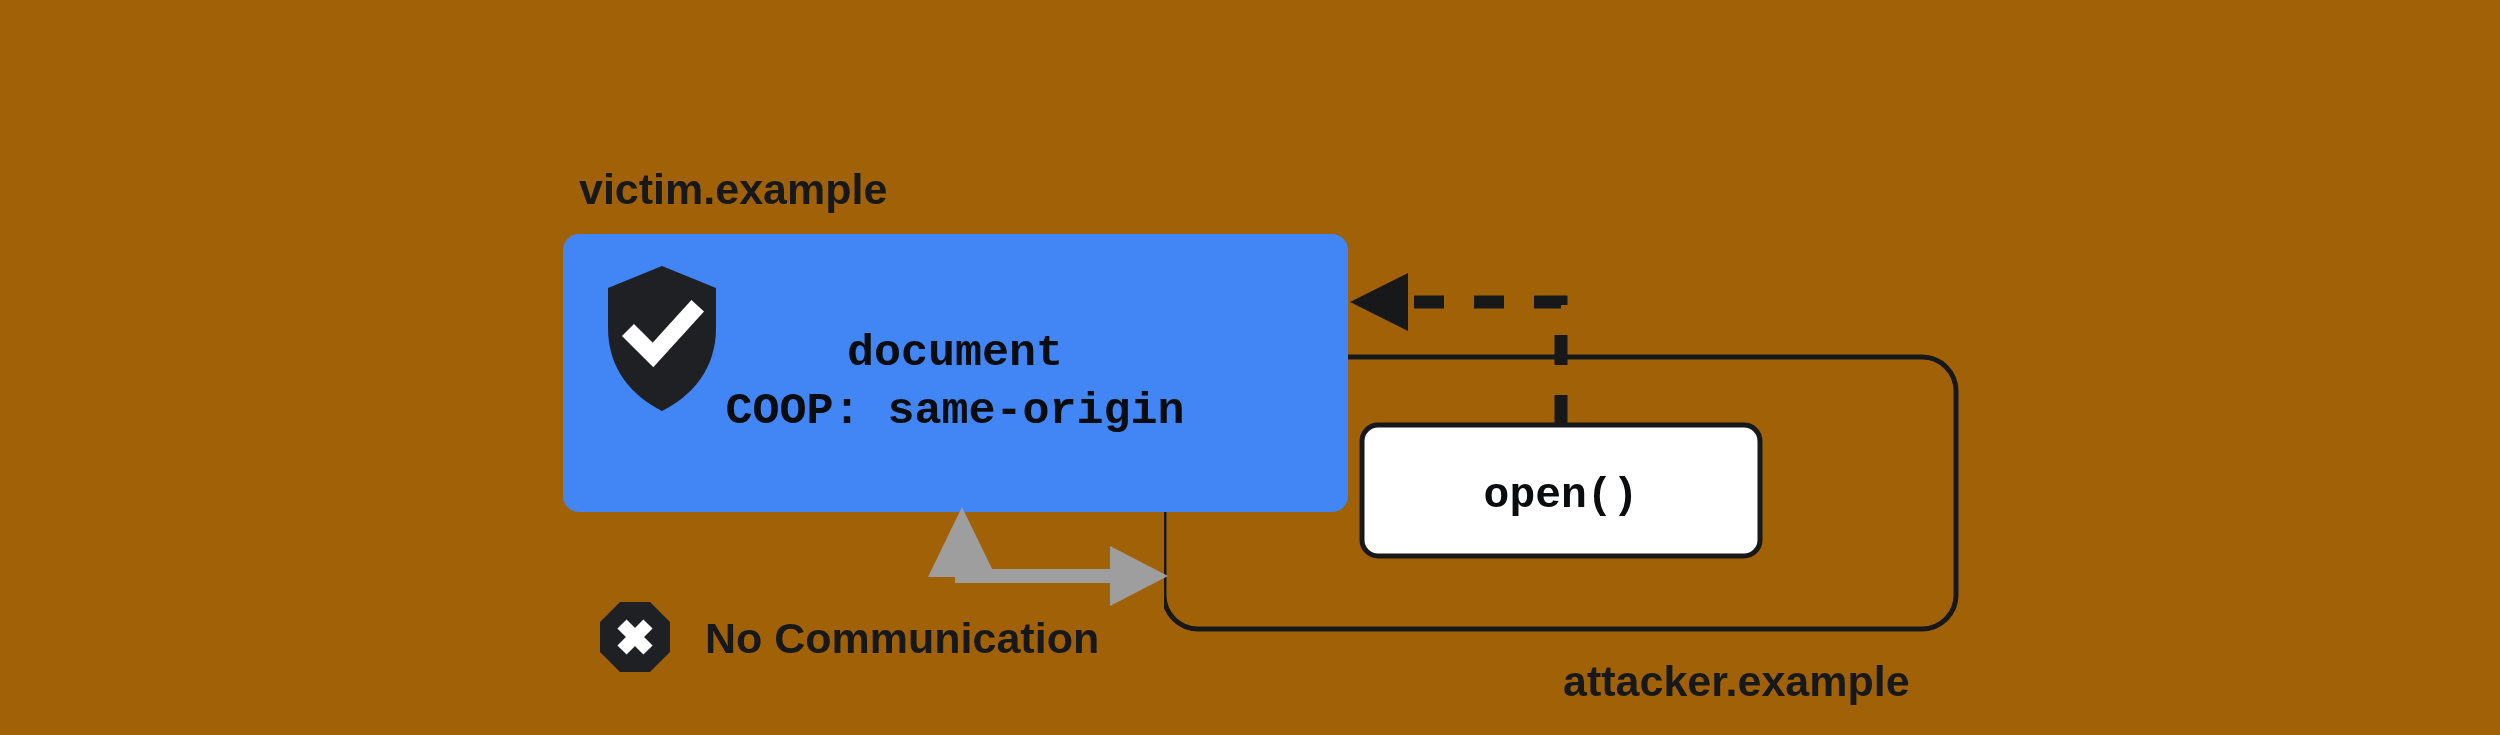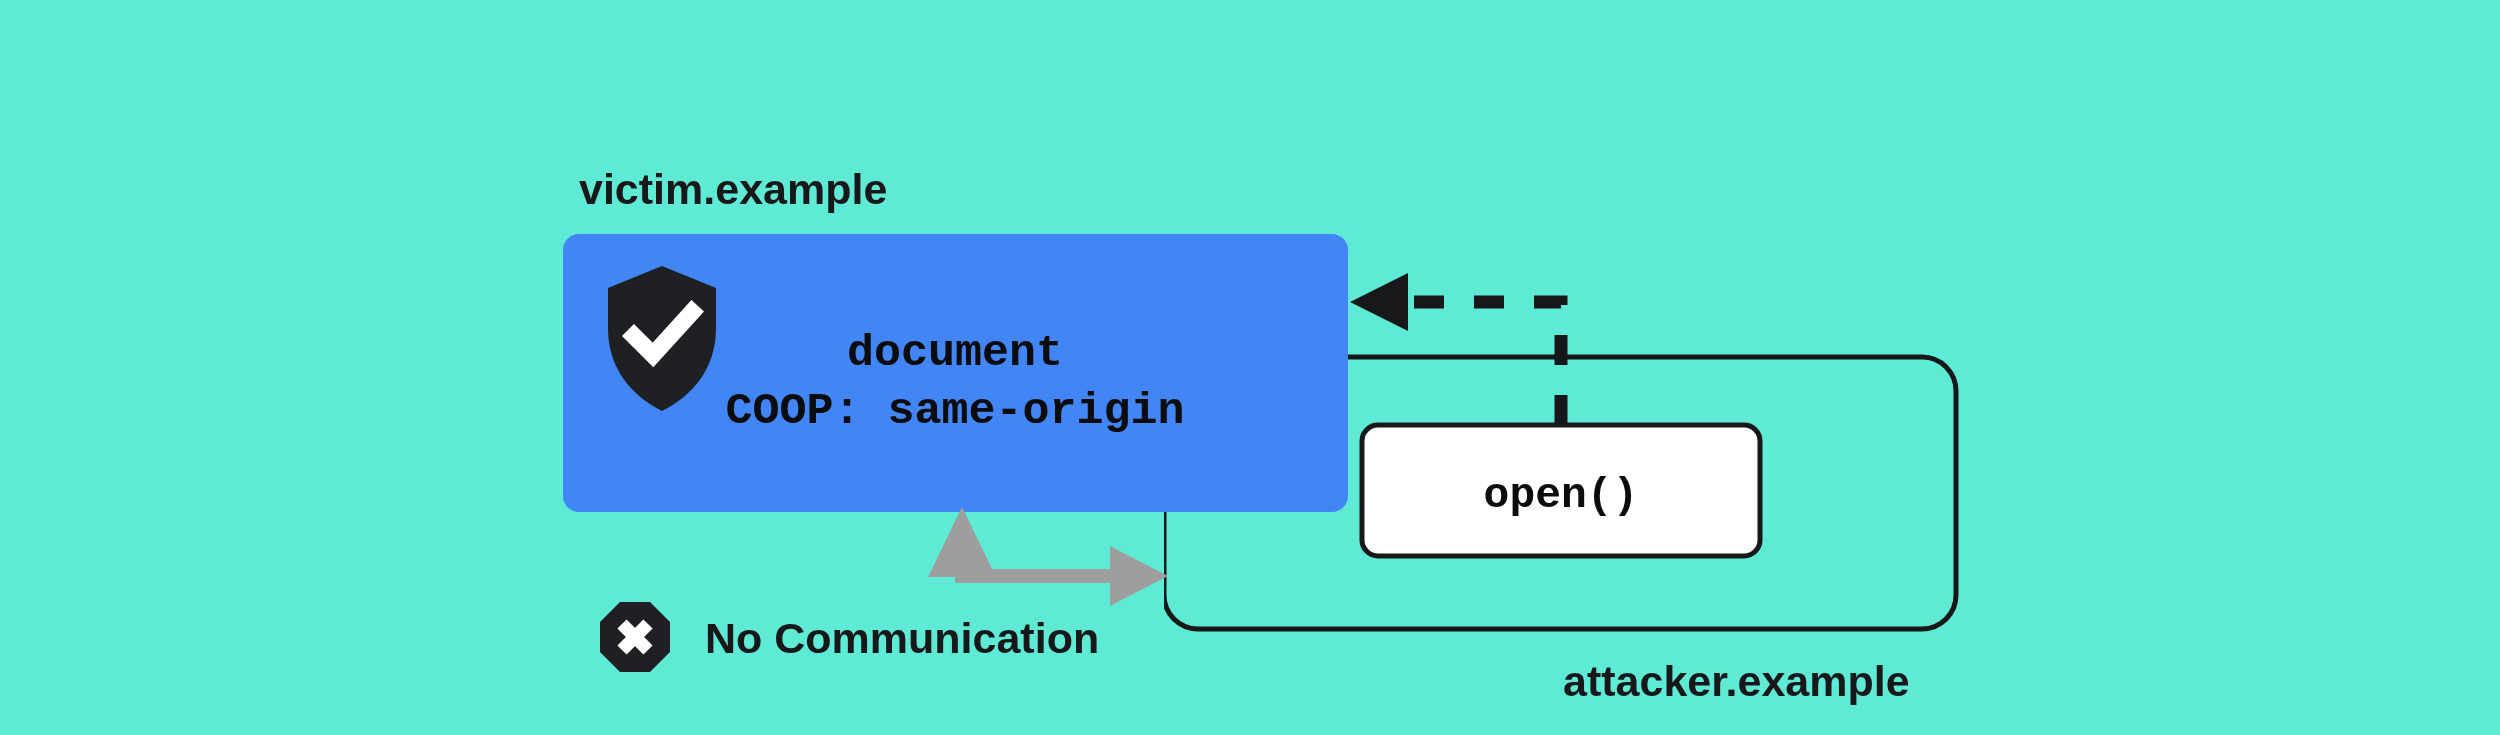--- a/index.html
+++ b/index.html
@@ -8,21 +8,21 @@
     padding: 0;
     background: #ffffff;
   }
   body {
     font-family: "Liberation Sans", sans-serif;
   }
   #stage {
     position: relative;
     width: 2500px;
     height: 735px;
-    background: #5eead4;
+    background: #a16207;
     overflow: hidden;
   }
   #diagram-svg {
     position: absolute;
     left: 0;
     top: 0;
     width: 2500px;
     height: 735px;
   }
   .label-sans {

